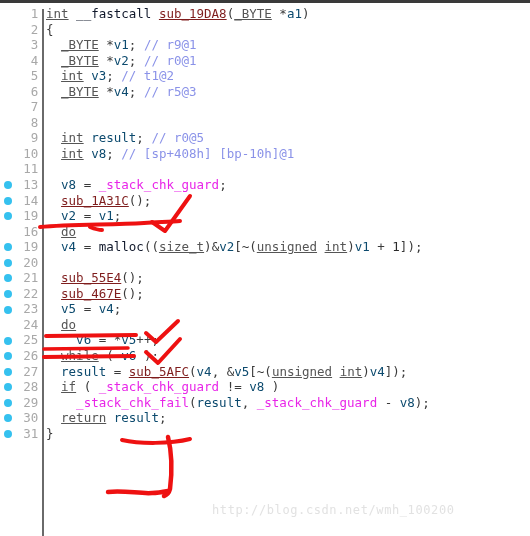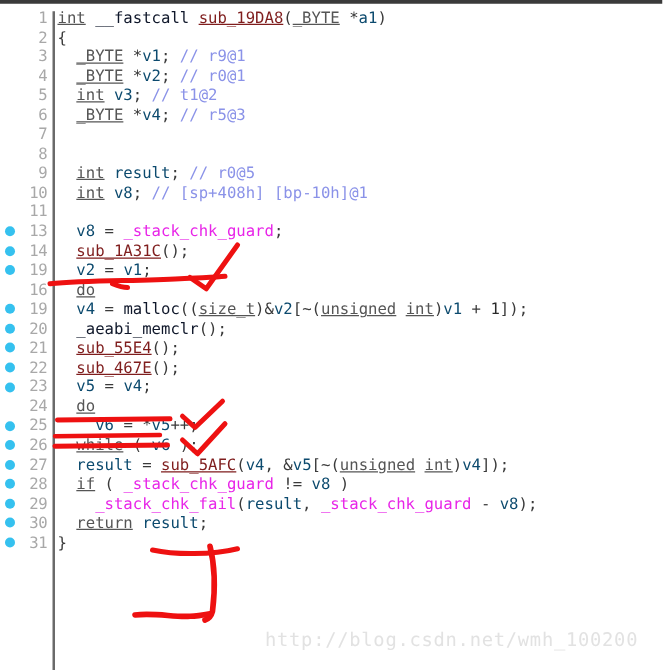--- a/index.html
+++ b/index.html
@@ -98,21 +98,21 @@
     height: 536px;
     pointer-events: none;
   }
 
   
   #watermark {
     position: absolute;
     left: 212px;
     top: 500px;
     color: #e2e2e2;
-    font-size: 15px;
+    font-size: 12px;
     letter-spacing: 0.6px;
     font-family: "DejaVu Sans Mono", "Liberation Mono", monospace;
     white-space: pre;
   }
 </style>
 </head>
 <body>
 
 <div id="app">
 
@@ -128,21 +128,21 @@
         <div class="code-row"><span class="lineno">7</span></div>
         <div class="code-row"><span class="lineno">8</span></div>
         <div class="code-row"><span class="lineno">9</span><span class="code-text">  <span class="t-key">int</span> <span class="t-var">result</span><span class="t-plain">;</span> <span class="t-cmt">// r0@5</span></span></div>
         <div class="code-row"><span class="lineno">10</span><span class="code-text">  <span class="t-key">int</span> <span class="t-var">v8</span><span class="t-plain">;</span> <span class="t-cmt">// [sp+408h] [bp-10h]@1</span></span></div>
         <div class="code-row"><span class="lineno">11</span><span class="code-text"></span></div>
         <div class="code-row"><span class="gutter-dot" style="background: rgb(53, 193, 239);"></span><span class="lineno">13</span><span class="code-text">  <span class="t-var">v8</span> <span class="t-plain">=</span> <span class="t-glob">_stack_chk_guard</span><span class="t-plain">;</span></span></div>
         <div class="code-row"><span class="gutter-dot" style="background: rgb(53, 193, 239);"></span><span class="lineno">14</span><span class="code-text">  <span class="t-fn-u">sub_1A31C</span><span class="t-plain">(</span><span class="t-plain">)</span><span class="t-plain">;</span></span></div>
         <div class="code-row"><span class="gutter-dot" style="background: rgb(53, 193, 239);"></span><span class="lineno">19</span><span class="code-text">  <span class="t-var">v2</span> <span class="t-plain">=</span> <span class="t-var">v1</span><span class="t-plain">;</span></span></div>
         <div class="code-row"><span class="lineno">16</span><span class="code-text">  <span class="t-key">do</span></span></div>
         <div class="code-row"><span class="gutter-dot" style="background: rgb(53, 193, 239);"></span><span class="lineno">19</span><span class="code-text">  <span class="t-var">v4</span> <span class="t-plain">=</span> <span class="t-fn">malloc</span><span class="t-plain">(</span><span class="t-plain">(</span><span class="t-key">size_t</span><span class="t-plain">)</span><span class="t-plain">&amp;</span><span class="t-var">v2</span><span class="t-plain">[</span><span class="t-plain">~</span><span class="t-plain">(</span><span class="t-key">unsigned</span> <span class="t-key">int</span><span class="t-plain">)</span><span class="t-var">v1</span> <span class="t-plain">+</span> <span class="t-num">1</span><span class="t-plain">]</span><span class="t-plain">)</span><span class="t-plain">;</span></span></div>
-        <div class="code-row"><span class="gutter-dot" style="background: rgb(53, 193, 239);"></span><span class="lineno">20</span><span class="code-text">  <span class="t-fn">_aeabi_memclr</span><span class="t-plain">(</span><span class="t-plain">)</span><span class="t-plain">;</span></span></div>
+        <div class="code-row"><span class="gutter-dot" style="background: rgb(53, 193, 239);"></span><span class="lineno">20</span></div>
         <div class="code-row"><span class="gutter-dot" style="background: rgb(53, 193, 239);"></span><span class="lineno">21</span><span class="code-text">  <span class="t-fn-u">sub_55E4</span><span class="t-plain">(</span><span class="t-plain">)</span><span class="t-plain">;</span></span></div>
         <div class="code-row"><span class="gutter-dot" style="background: rgb(53, 193, 239);"></span><span class="lineno">22</span><span class="code-text">  <span class="t-fn-u">sub_467E</span><span class="t-plain">(</span><span class="t-plain">)</span><span class="t-plain">;</span></span></div>
         <div class="code-row"><span class="gutter-dot" style="background: rgb(53, 193, 239);"></span><span class="lineno">23</span><span class="code-text">  <span class="t-var">v5</span> <span class="t-plain">=</span> <span class="t-var">v4</span><span class="t-plain">;</span></span></div>
         <div class="code-row"><span class="lineno">24</span><span class="code-text">  <span class="t-key">do</span></span></div>
         <div class="code-row"><span class="gutter-dot" style="background: rgb(53, 193, 239);"></span><span class="lineno">25</span><span class="code-text">    <span class="t-var">v6</span> <span class="t-plain">=</span> <span class="t-plain">*</span><span class="t-var">v5</span><span class="t-plain">+</span><span class="t-plain">+</span><span class="t-plain">;</span></span></div>
         <div class="code-row"><span class="gutter-dot" style="background: rgb(53, 193, 239);"></span><span class="lineno">26</span><span class="code-text">  <span class="t-key">while</span> <span class="t-plain">(</span> <span class="t-var">v6</span> <span class="t-plain">)</span><span class="t-plain">;</span></span></div>
         <div class="code-row"><span class="gutter-dot" style="background: rgb(53, 193, 239);"></span><span class="lineno">27</span><span class="code-text">  <span class="t-var">result</span> <span class="t-plain">=</span> <span class="t-fn-u">sub_5AFC</span><span class="t-plain">(</span><span class="t-var">v4</span><span class="t-plain">,</span> <span class="t-plain">&amp;</span><span class="t-var">v5</span><span class="t-plain">[</span><span class="t-plain">~</span><span class="t-plain">(</span><span class="t-key">unsigned</span> <span class="t-key">int</span><span class="t-plain">)</span><span class="t-var">v4</span><span class="t-plain">]</span><span class="t-plain">)</span><span class="t-plain">;</span></span></div>
         <div class="code-row"><span class="gutter-dot" style="background: rgb(53, 193, 239);"></span><span class="lineno">28</span><span class="code-text">  <span class="t-key">if</span> <span class="t-plain">(</span> <span class="t-glob">_stack_chk_guard</span> <span class="t-plain">!</span><span class="t-plain">=</span> <span class="t-var">v8</span> <span class="t-plain">)</span></span></div>
         <div class="code-row"><span class="gutter-dot" style="background: rgb(53, 193, 239);"></span><span class="lineno">29</span><span class="code-text">    <span class="t-glob">_stack_chk_fail</span><span class="t-plain">(</span><span class="t-var">result</span><span class="t-plain">,</span> <span class="t-glob">_stack_chk_guard</span> <span class="t-plain">-</span> <span class="t-var">v8</span><span class="t-plain">)</span><span class="t-plain">;</span></span></div>
         <div class="code-row"><span class="gutter-dot" style="background: rgb(53, 193, 239);"></span><span class="lineno">30</span><span class="code-text">  <span class="t-key">return</span> <span class="t-var">result</span><span class="t-plain">;</span></span></div>

